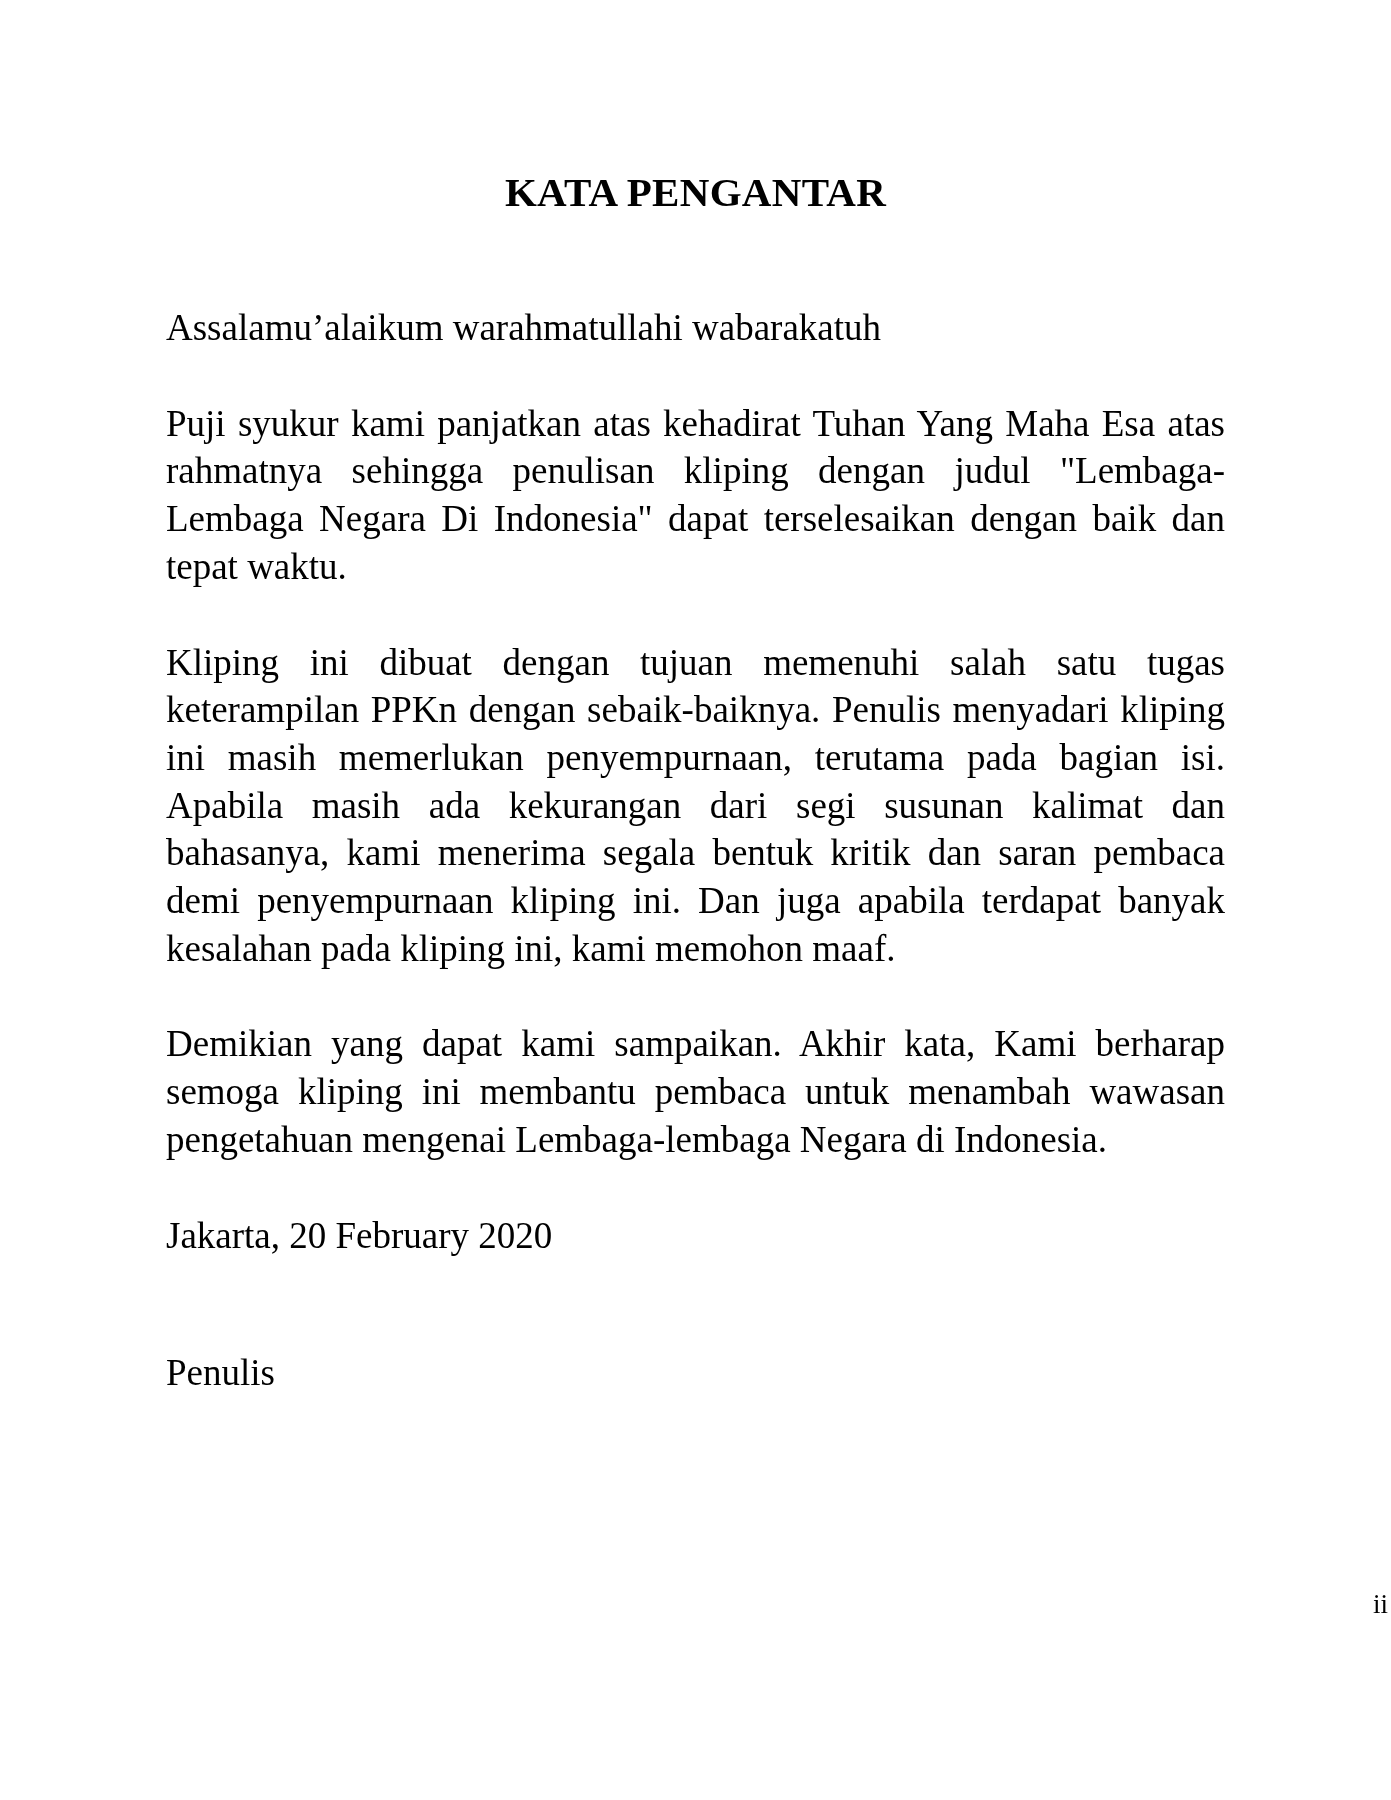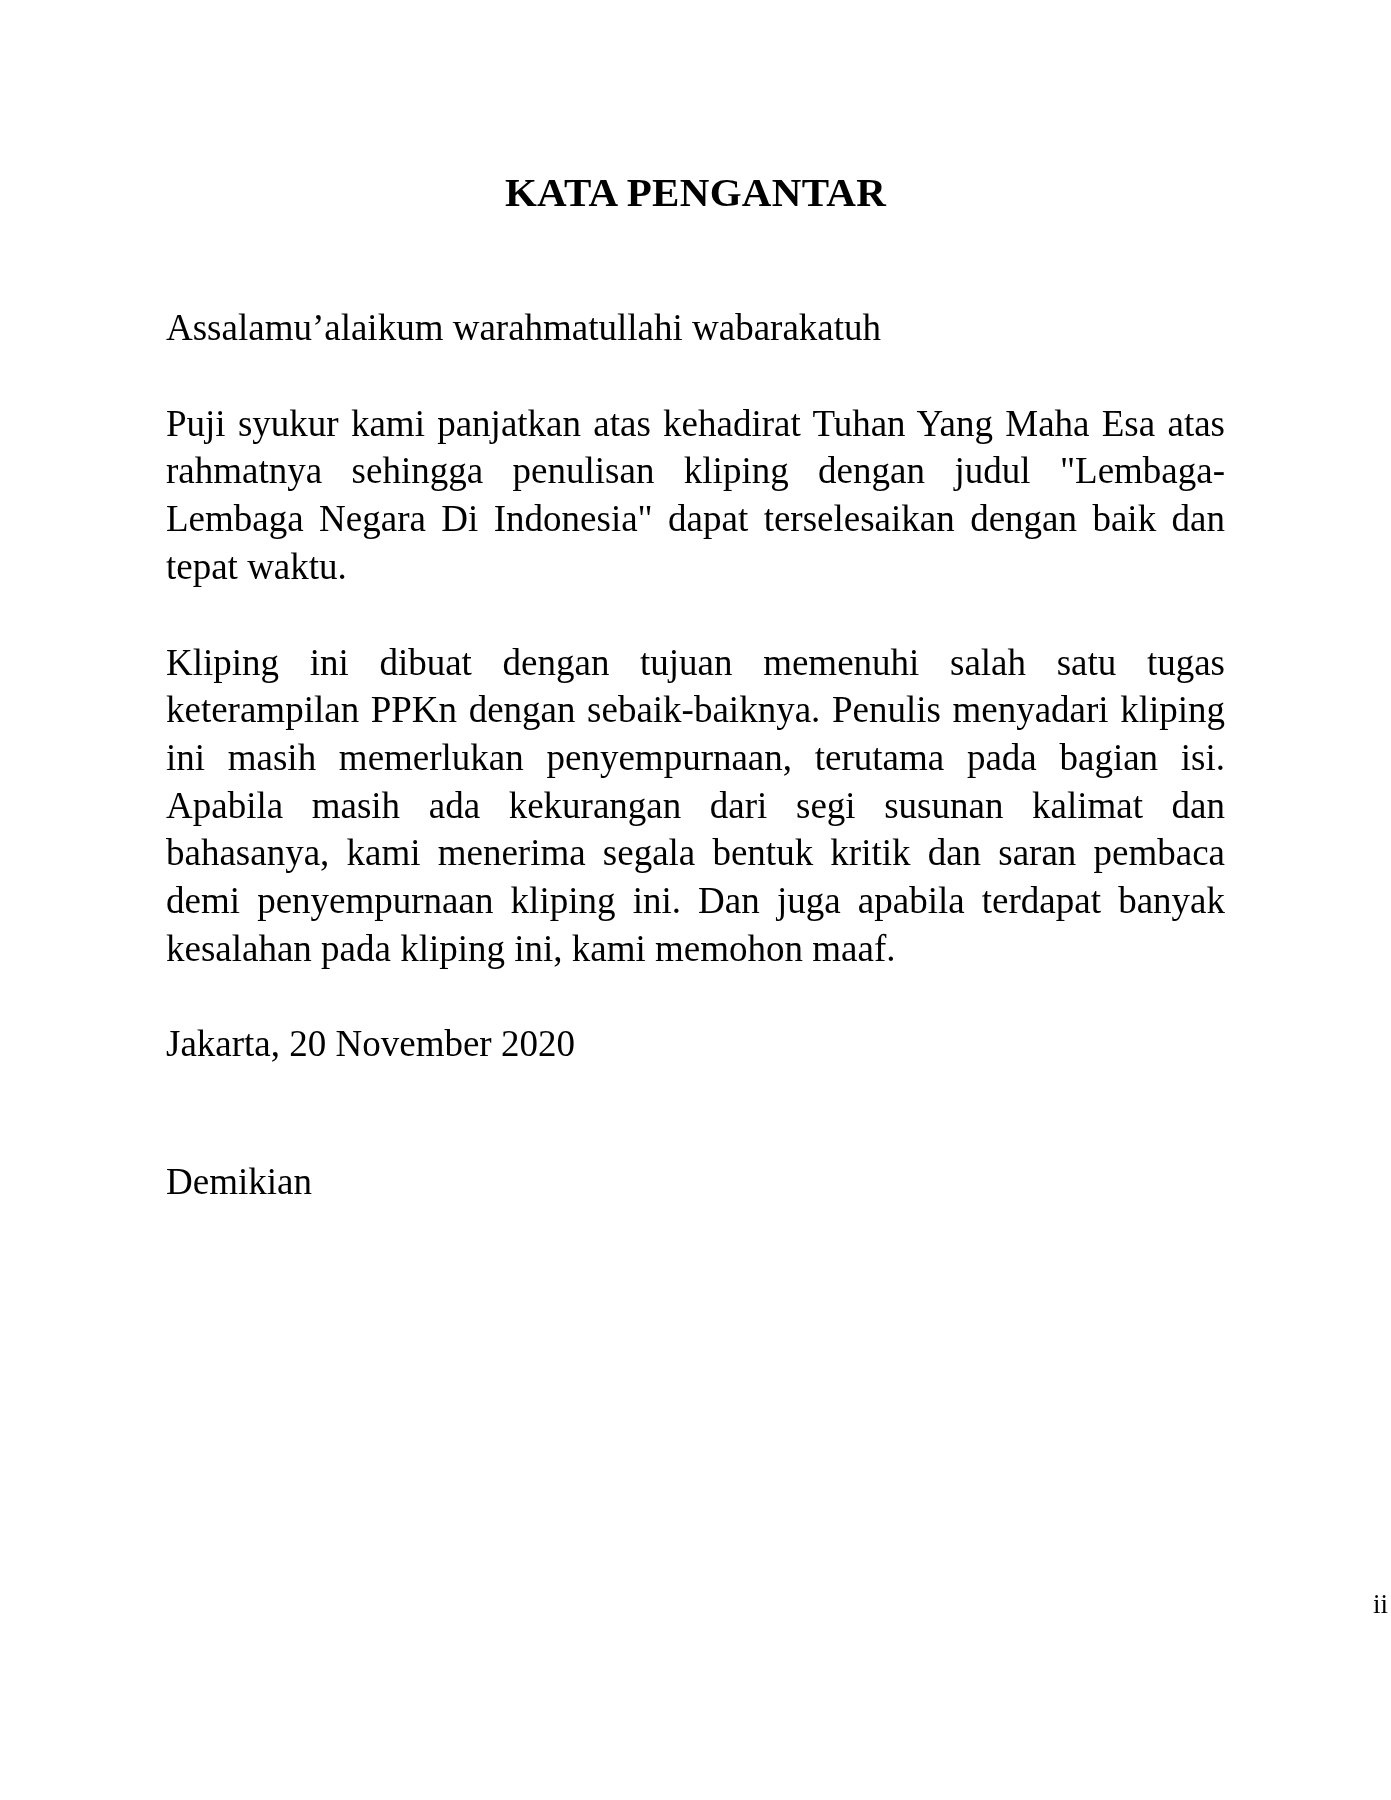--- a/index.html
+++ b/index.html
@@ -60,21 +60,22 @@
 <div class="page">
 
   <h1 class="doc-title">KATA PENGANTAR</h1>
 
   <p class="para first-after-title">Assalamu’alaikum warahmatullahi wabarakatuh</p>
 
   <p class="para justify">Puji syukur kami panjatkan atas kehadirat Tuhan Yang Maha Esa atas rahmatnya sehingga penulisan kliping dengan judul "Lembaga-Lembaga Negara Di Indonesia" dapat terselesaikan dengan baik dan tepat waktu.</p>
 
   <p class="para justify">Kliping ini dibuat dengan tujuan memenuhi salah satu tugas keterampilan PPKn dengan sebaik-baiknya. Penulis menyadari kliping ini masih memerlukan penyempurnaan, terutama pada bagian isi. Apabila masih ada kekurangan dari segi susunan kalimat dan bahasanya, kami menerima segala bentuk kritik dan saran pembaca demi penyempurnaan kliping ini. Dan juga apabila terdapat banyak kesalahan pada kliping ini, kami memohon maaf.</p>
 
+  <p class="para justify">Demikian yang dapat kami sampaikan. Akhir kata, Kami berharap semoga kliping ini membantu pembaca untuk menambah wawasan pengetahuan mengenai Lembaga-lembaga Negara di Indonesia.</p>
 
 
-  <p class="para">Jakarta, 20 November 2020</p>
+  <p class="para">Jakarta, 20 February 2020</p>
 
-  <p class="para author">Demikian</p>
+  <p class="para author">Penulis</p>
 
   <div class="page-footer">ii</div>
 
 </div>
 
 </body></html>

